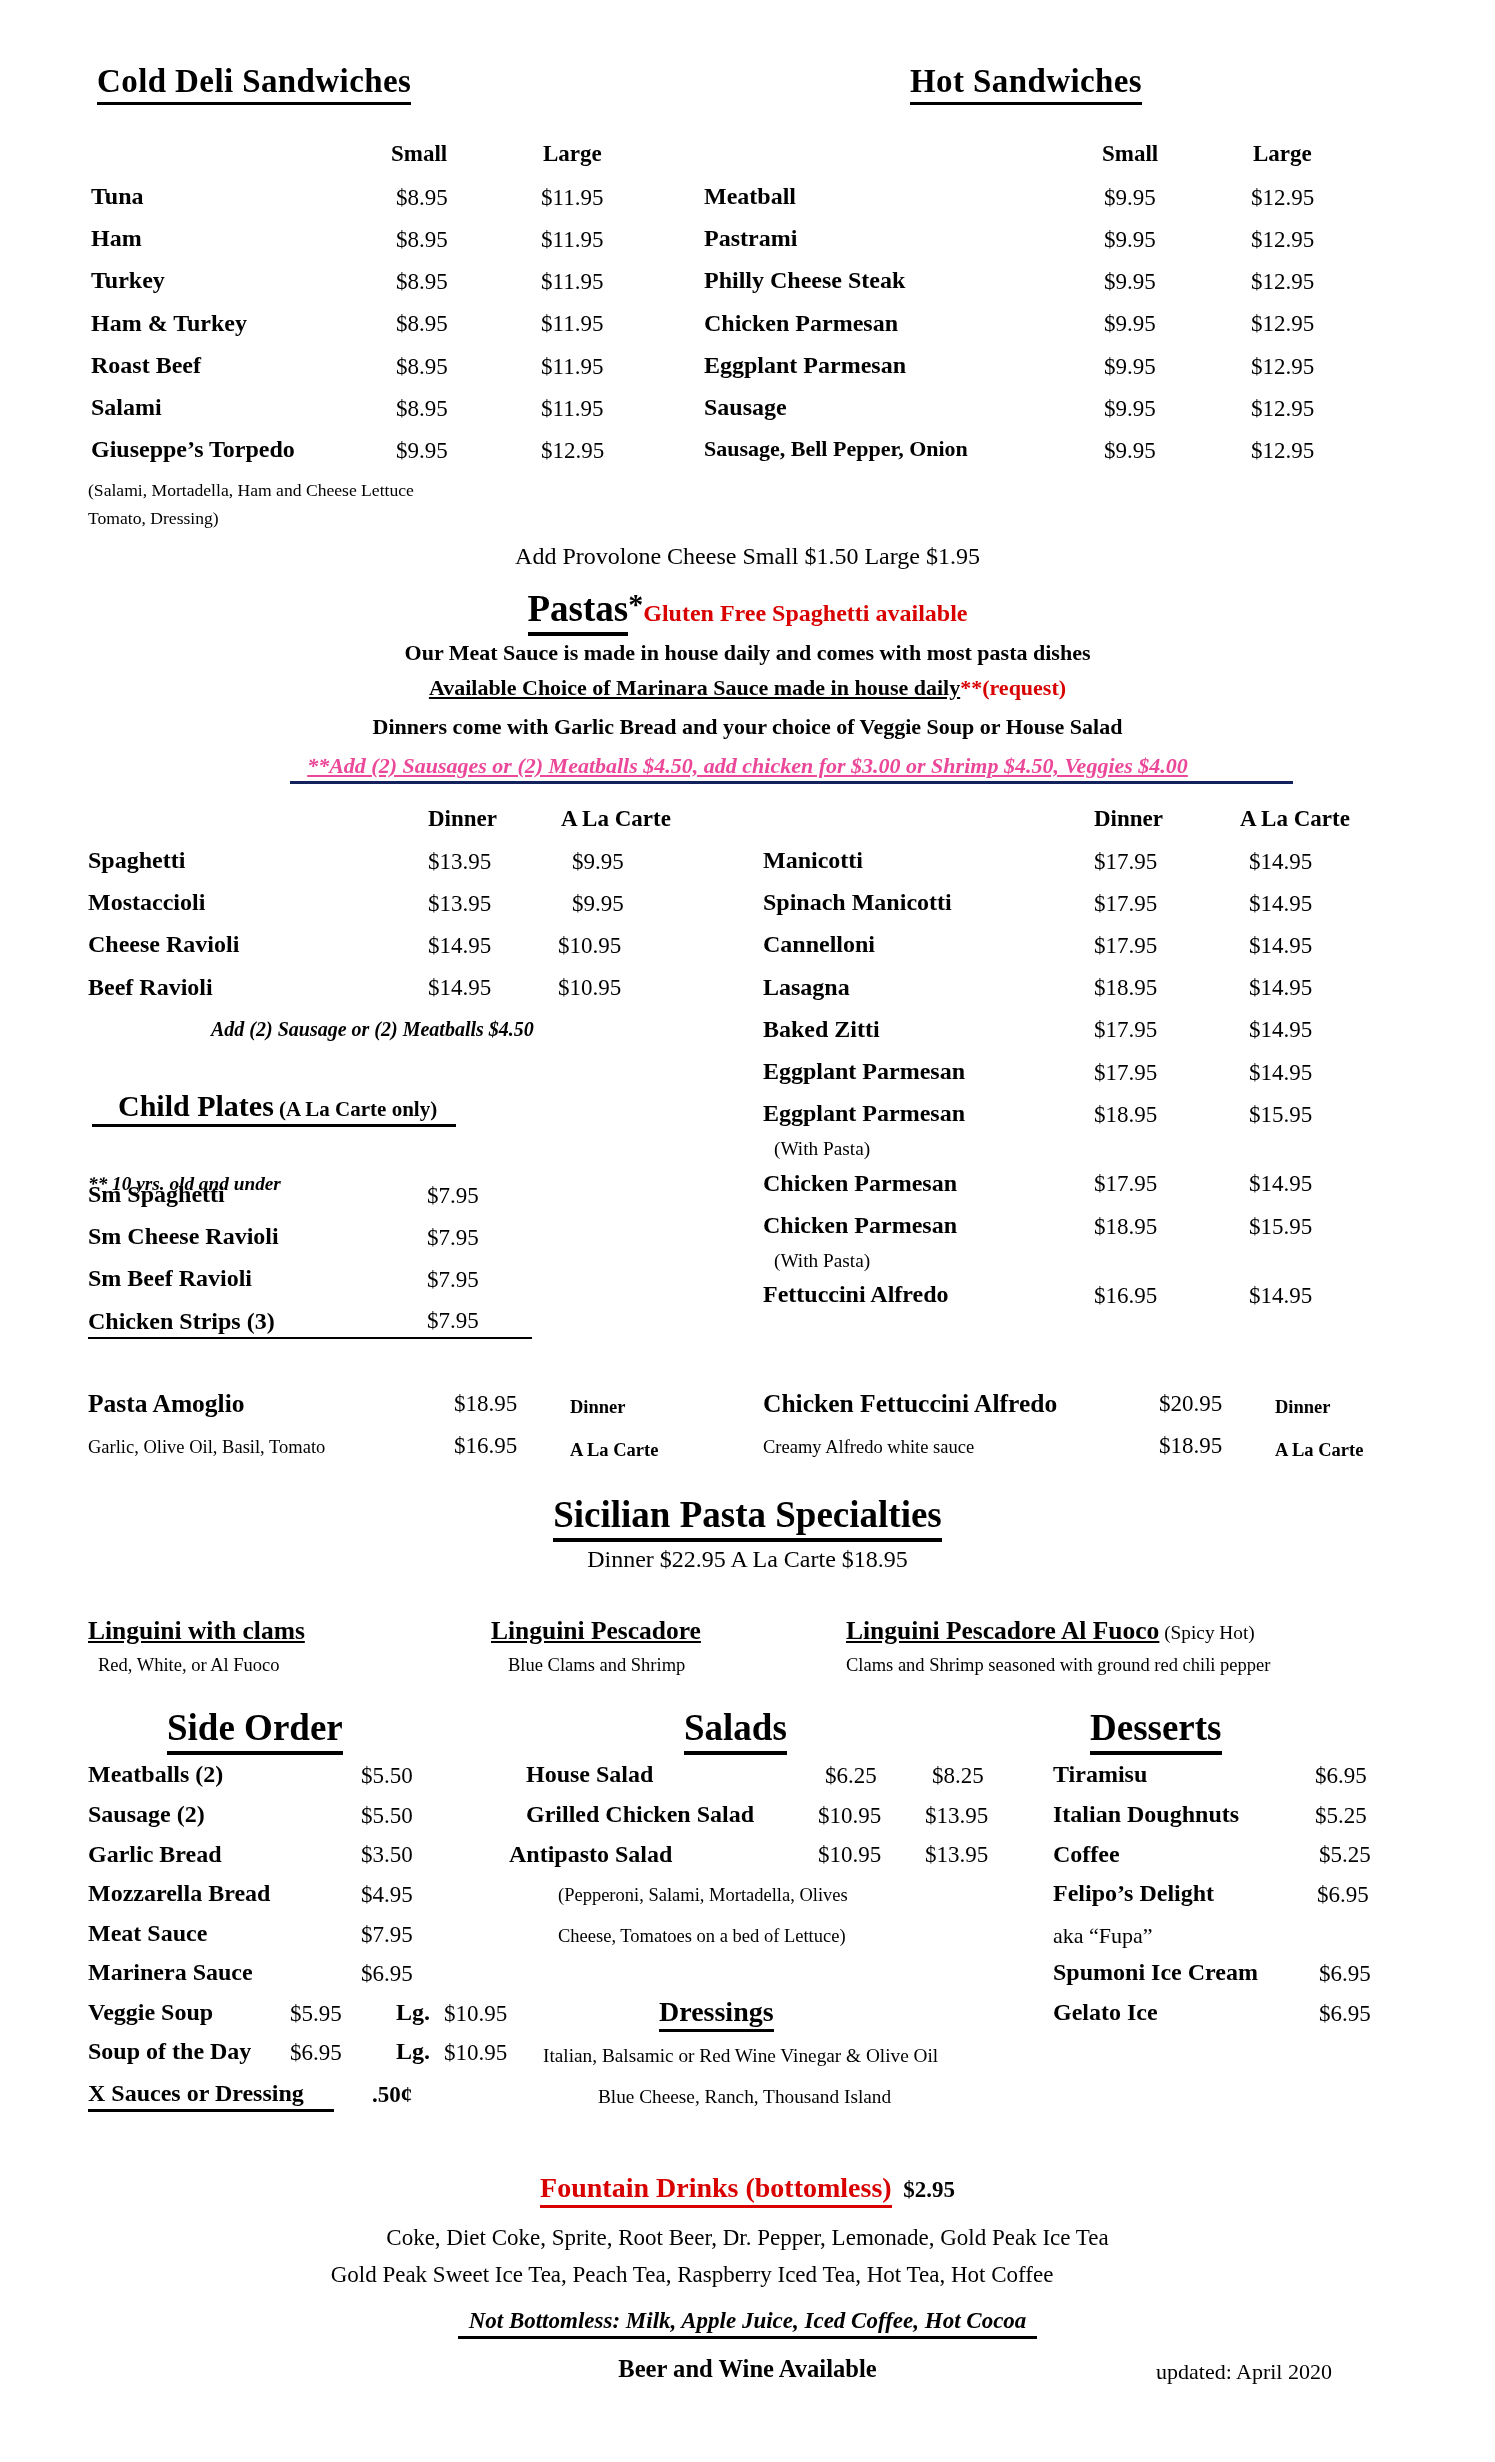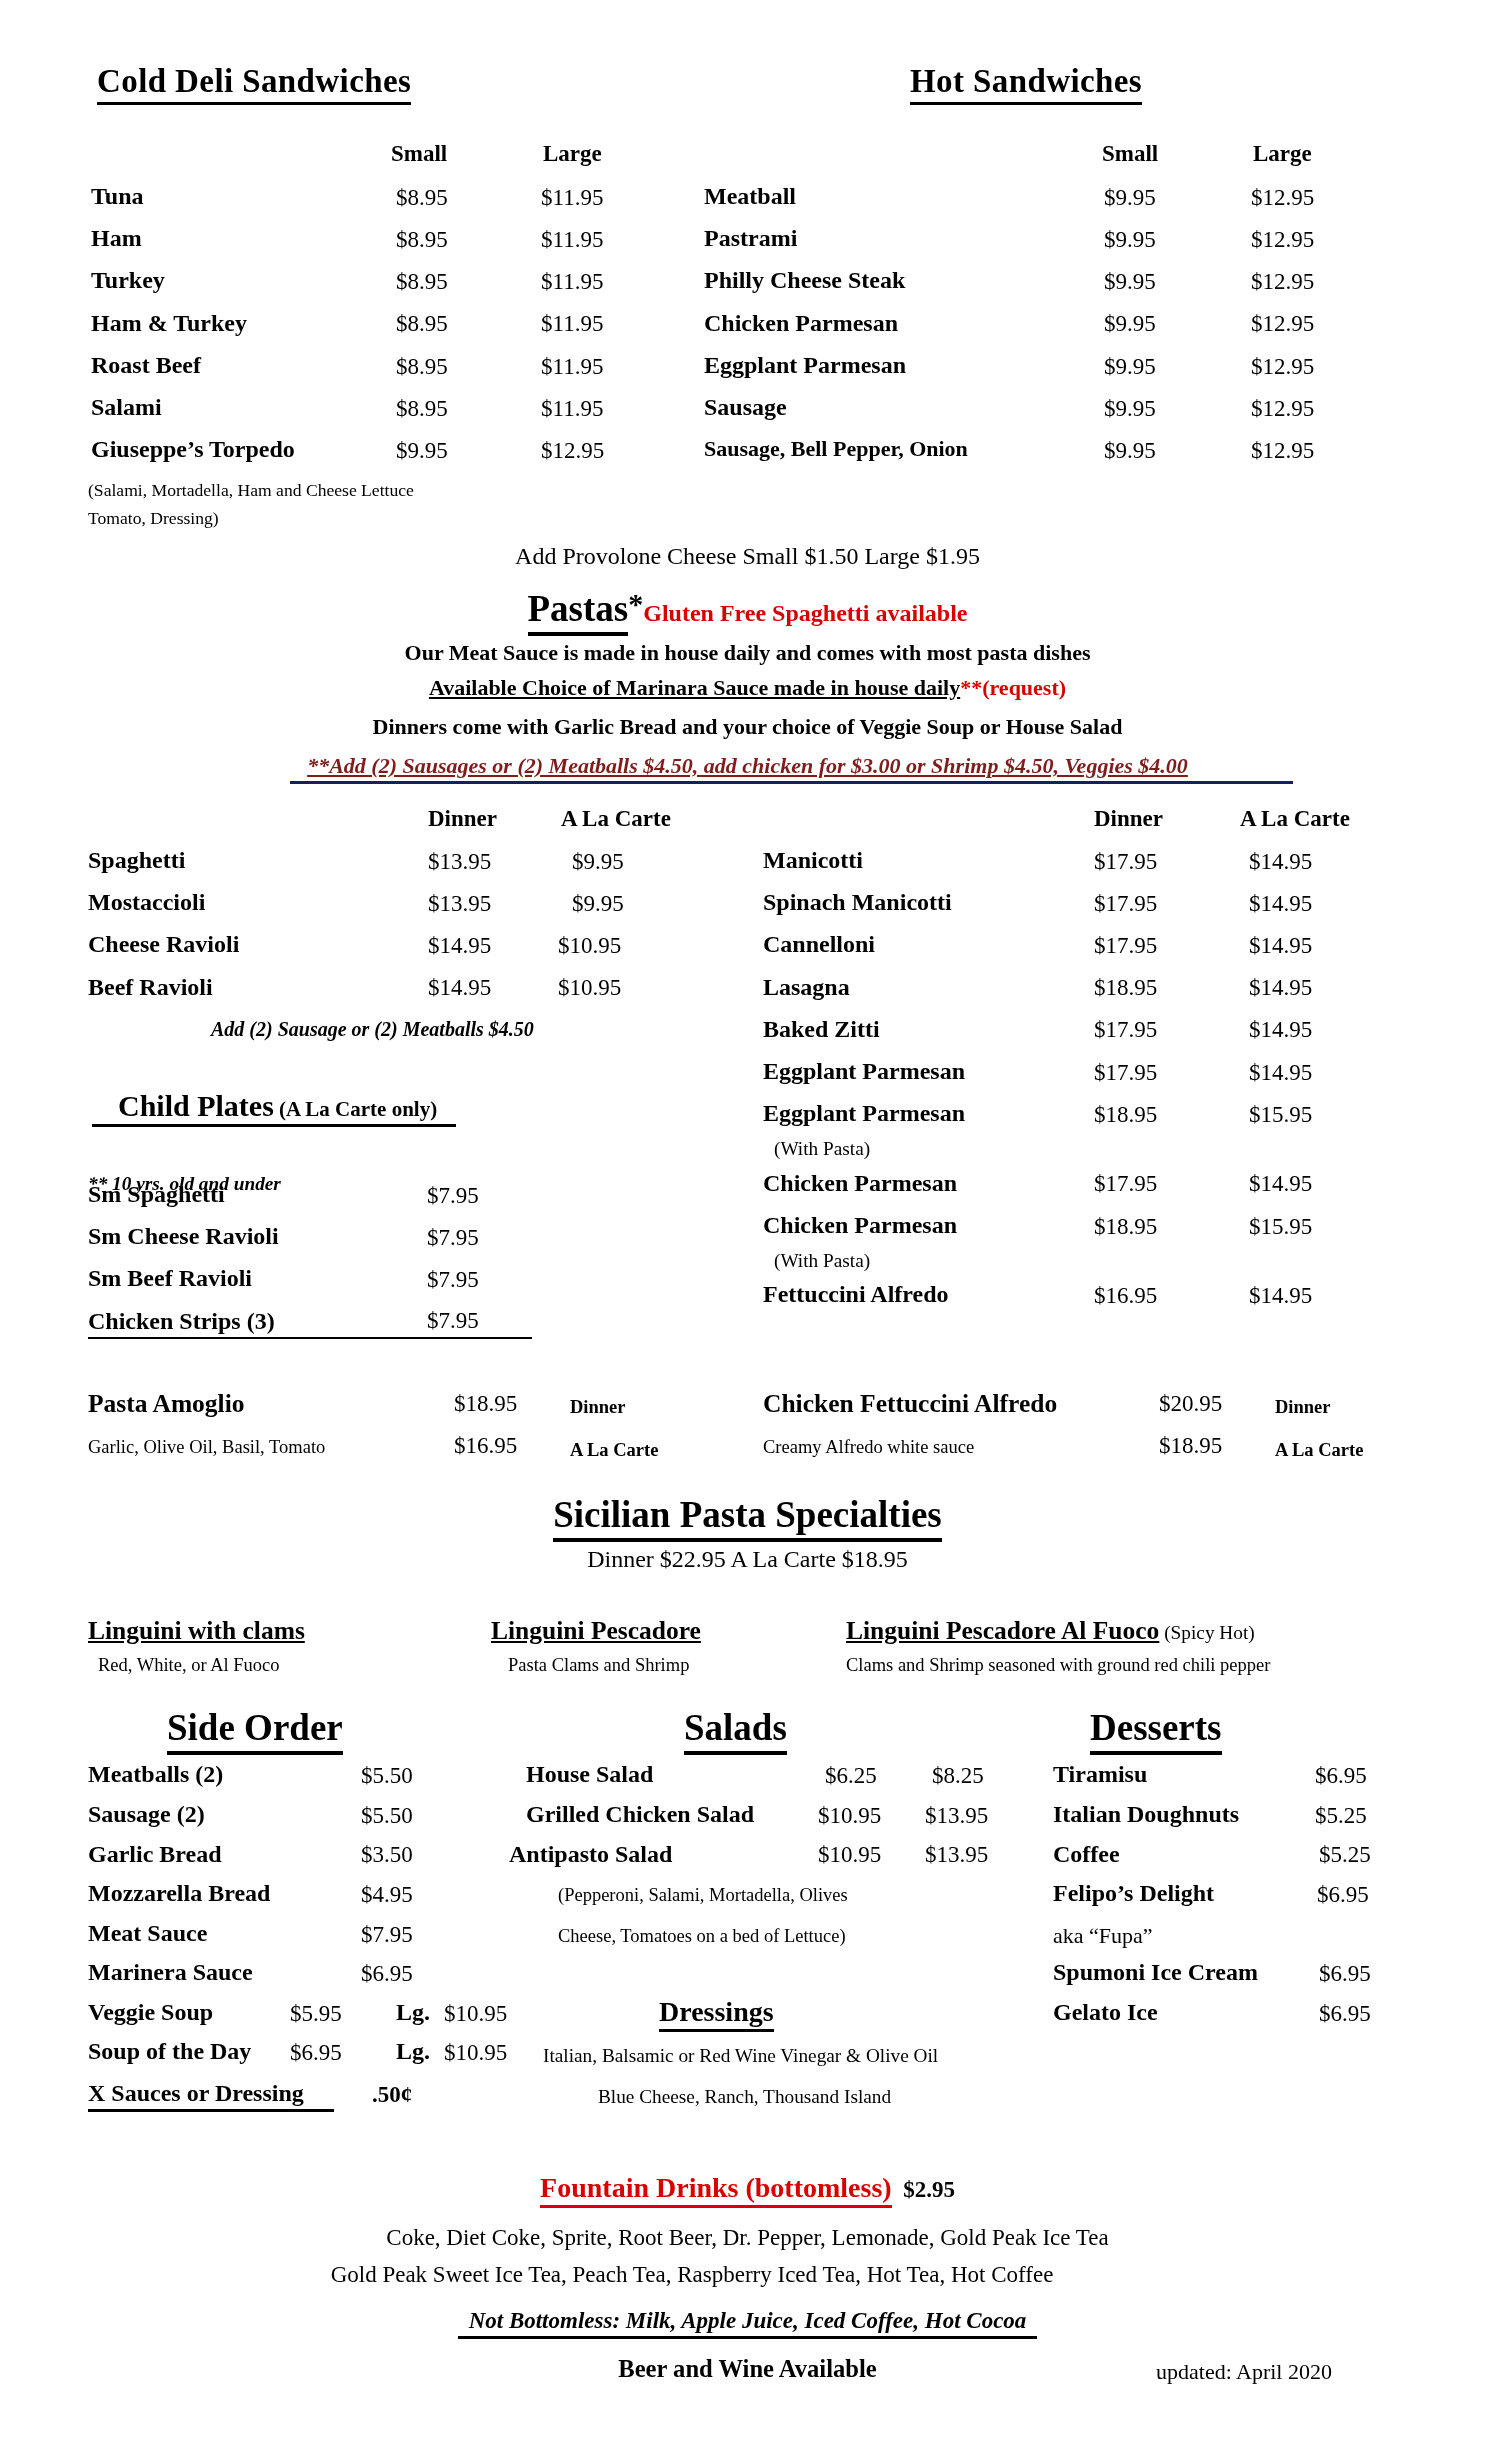--- a/index.html
+++ b/index.html
@@ -18,21 +18,21 @@
     position: relative;
     width: 1495px;
     height: 2462px;
   }
   
   .abs { position: absolute; white-space: nowrap; }
   .b   { font-weight: bold; }
   .i   { font-style: italic; }
   .u   { text-decoration: underline; }
   .red  { color: #d90000; }
-  .navy { color: #7f1d1d; }
+  .navy { color: #ec4899; }
 
   
   .sec-head {
     font-weight: bold;
     font-size: 33px;
     letter-spacing: 0.4px;
     border-bottom: 3.5px solid #000;
     padding-bottom: 1.8px;
     display: inline-block;
   }
@@ -271,21 +271,21 @@
   <div class="plain-note" style="left:0; top:1546px; width:1495px; text-align:center; font-size:24px;">Dinner $22.95      A La Carte $18.95</div>
 
   <div class="abs" style="left:88px; top:1616px;">
     <span class="b u" style="font-size:25.5px;">Linguini with clams</span>
   </div>
   <div class="sub" style="left:98px; top:1655px; font-size:18.5px;">Red, White, or Al Fuoco</div>
 
   <div class="abs" style="left:491px; top:1616px;">
     <span class="b u" style="font-size:25.5px;">Linguini Pescadore</span>
   </div>
-  <div class="sub" style="left:508px; top:1655px; font-size:18.5px;">Pasta Clams and Shrimp</div>
+  <div class="sub" style="left:508px; top:1655px; font-size:18.5px;">Blue Clams and Shrimp</div>
 
   <div class="abs" style="left:846px; top:1616px;">
     <span class="b u" style="font-size:25.5px;">Linguini Pescadore Al Fuoco</span><span style="font-size:19.3px;">&nbsp;</span><span style="font-size:19.3px;">(Spicy Hot)</span>
   </div>
   <div class="sub" style="left:846px; top:1655px; font-size:18.5px;">Clams and Shrimp seasoned with ground red chili pepper</div>
 
   <div class="abs" style="left:167px; top:1706px;">
     <span class="sec-head-lg">Side Order</span>
   </div>
 

